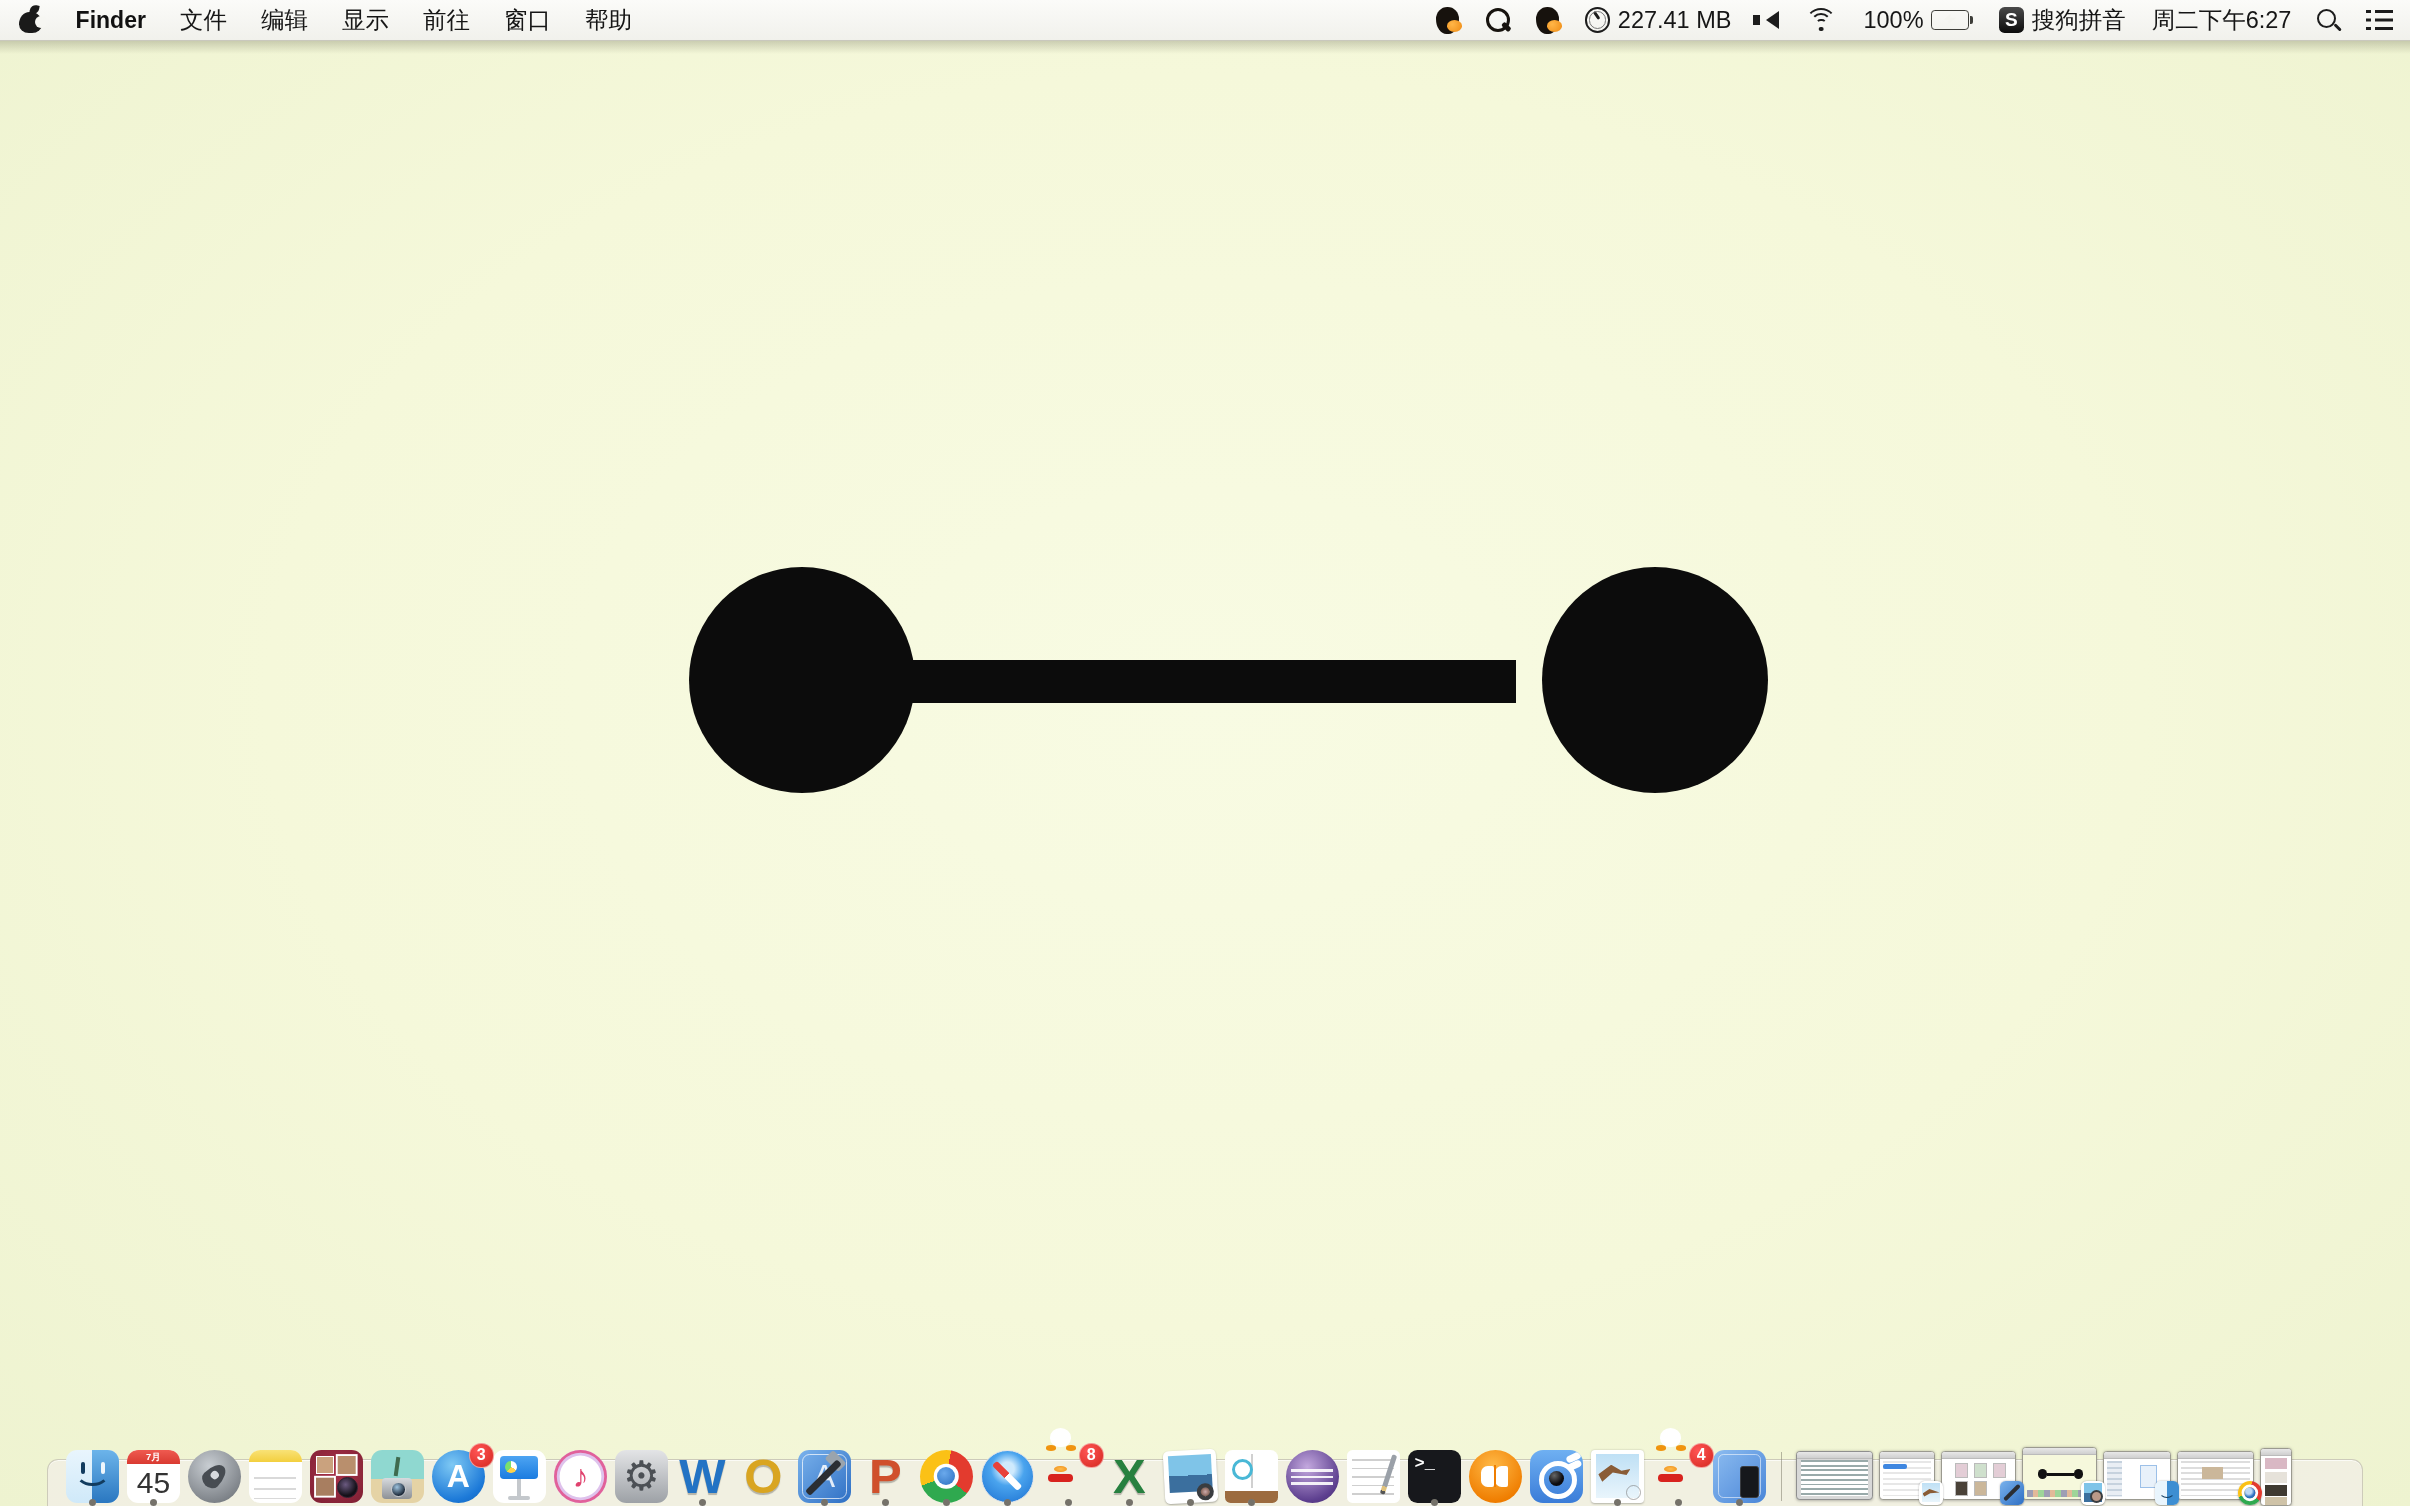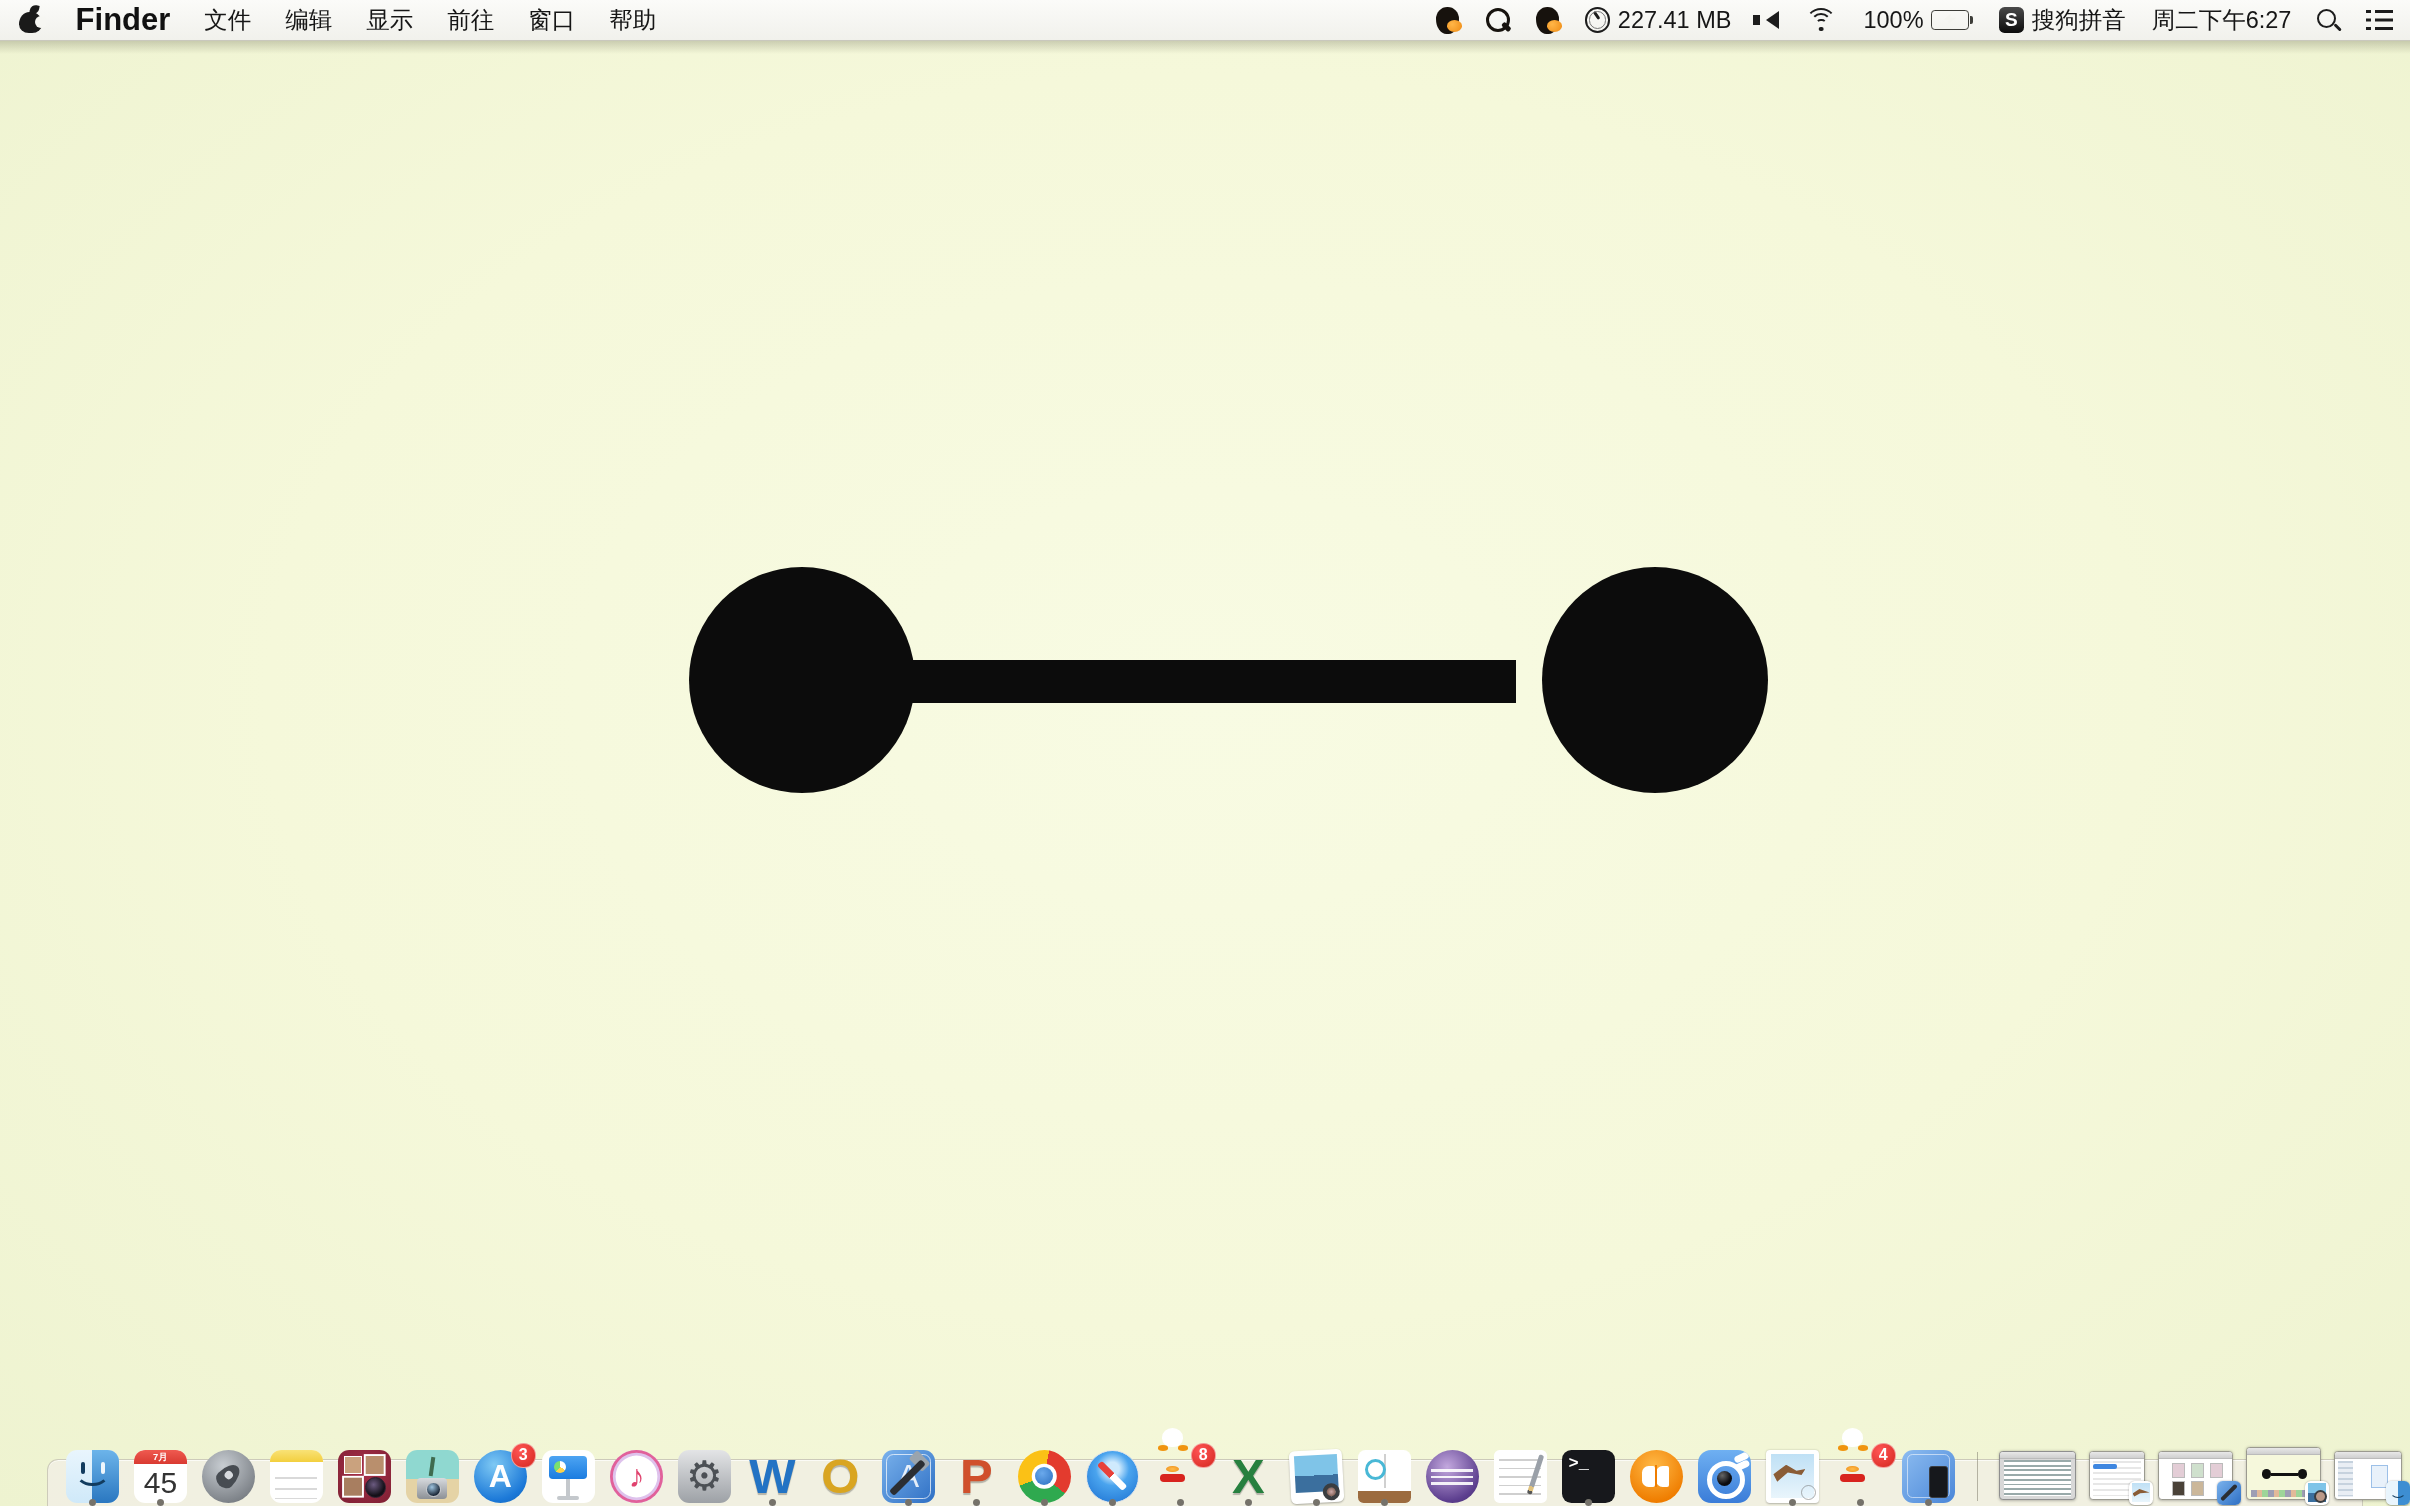--- a/index.html
+++ b/index.html
@@ -10,21 +10,21 @@
   .menubar {
     position:absolute; top:0; left:0; width:2411px; height:41px;
     background:linear-gradient(#fbfbf9,#f1f1ec);
     border-bottom:0.9px solid #c9c8bd;
     display:flex; align-items:center; justify-content:space-between;
     padding:0 19px; z-index:50;
   }
   .mb-left { display:flex; align-items:center; gap:34px; }
   .mb-right { display:flex; align-items:center; gap:26px; }
   .mb-item { font-size:23.5px; color:#161616; white-space:nowrap; }
-  .mb-appname { font-weight:bold; font-size:31px; color:#111; }
+  .mb-appname { font-weight:bold; font-size:23px; color:#111; }
 
   .apple { width:22.6px; height:26px; position:relative; }
   .apple::before { content:""; position:absolute; left:0; top:4.7px; width:22.6px; height:21.7px;
     background:#1a1a1a; border-radius:48% 48% 46% 46% / 60% 60% 42% 42%; }
   .apple::after { content:""; position:absolute; right:-5.6px; top:8.5px; width:12.2px; height:12.2px;
     background:#f6f6f2; border-radius:50%; }
   .apple .leaf { position:absolute; top:-1.9px; left:11.3px; width:8.5px; height:8.5px; background:#1a1a1a;
     border-radius:70% 0 70% 0; transform:rotate(10deg); }
 
   .penguin-s { width:22.6px; height:27px; position:relative; }
@@ -95,21 +95,21 @@
   .dsstore .doc::after { content:""; position:absolute; top:0; right:0; width:0; height:0;
     border-top:28px solid #eaf0dc; border-left:28px solid #d8d8d4; border-radius:0 0 0 3.8px; }
   .dsstore .lbl { margin-top:7.5px; font-size:22.6px; font-weight:bold; color:#fff;
     text-shadow:0 0.9px 2.8px rgba(0,0,0,0.55); }
 
   
   .dock {
     position:absolute; left:47px; bottom:0; width:2316px; height:48px;
     background:rgba(241,239,226,0.92); border:0.9px solid rgba(180,178,160,0.6); border-bottom:none;
     border-radius:11.3px 11.3px 0 0; box-shadow:inset 0 0.9px 0 rgba(255,255,255,0.7);
-    display:flex; align-items:flex-end; gap:13px; padding:0 17px; z-index:40;
+    display:flex; align-items:flex-end; gap:6px; padding:0 17px; z-index:40;
   }
   .slot { position:relative; width:55px; height:60px; flex:0 0 auto; }
   .appicon { position:absolute; left:0.9px; top:2.8px; width:53px; height:53px; }
   .dot { position:absolute; left:50%; bottom:0.9px; width:7.5px; height:7.5px; margin-left:-3.8px;
     background:#75726a; border-radius:50%; box-shadow:0 0.9px 0.9px rgba(255,255,255,0.8); }
   .nbadge { position:absolute; top:-3.8px; right:-7.5px; min-width:24.5px; height:24.5px; padding:0 5.6px;
     background:radial-gradient(circle at 35% 30%, #f55, #d4271e); border-radius:12.2px; color:#fff;
     font-size:16px; font-weight:bold; display:flex; align-items:center; justify-content:center;
     border:0.9px solid rgba(255,255,255,0.5); z-index:5; }
 

